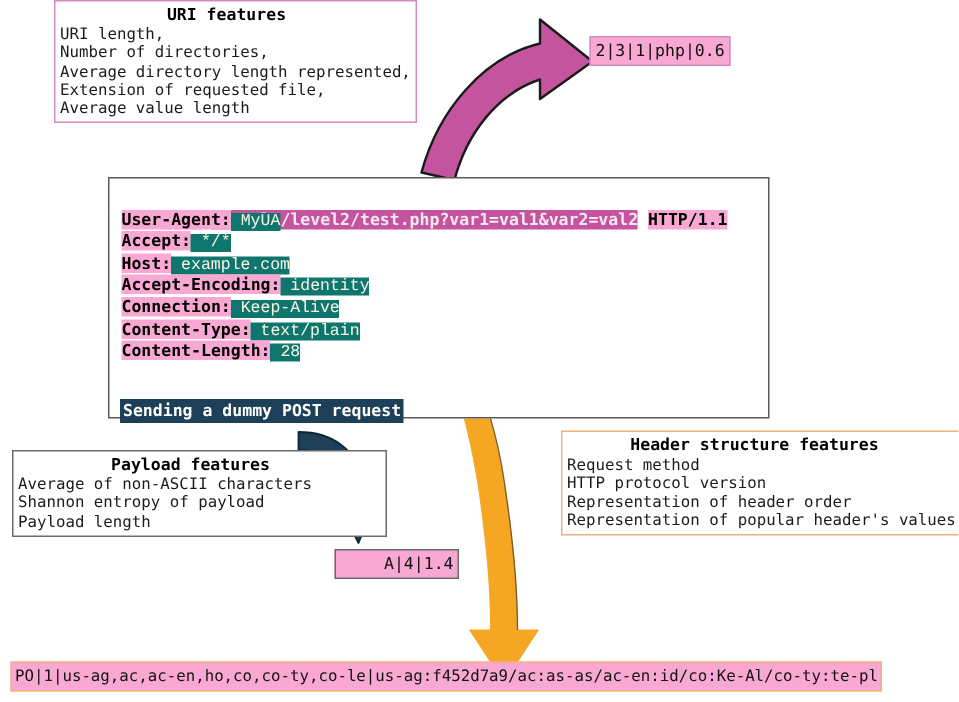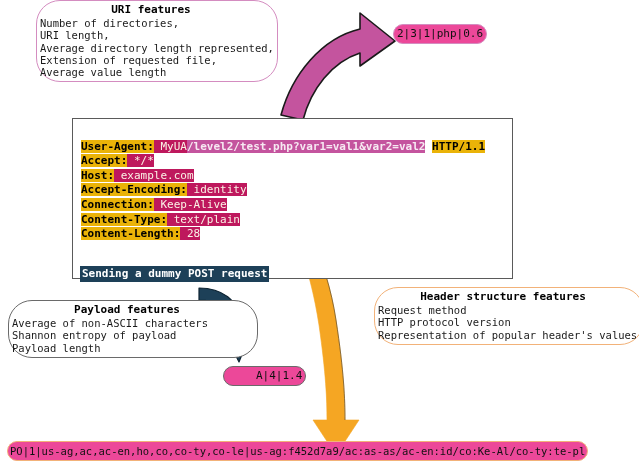--- a/index.html
+++ b/index.html
@@ -8,21 +8,20 @@
     background:#ffffff;
     font-family:"DejaVu Sans Mono","Liberation Mono",monospace;
   }
   svg.arrows{position:absolute;left:0;top:0;width:639px;height:468px;pointer-events:none;}
 
   
   .featbox{
     position:absolute;background:#fff;box-sizing:border-box;
     font-size:10.5px;line-height:12.3px;color:#1a1a1a;
     padding:2px 15px 3px 3px;
-    border-radius:24px;
   }
   .featbox .title{
     display:block;text-align:center;font-weight:bold;font-size:11px;
     line-height:13px;margin-bottom:1px;color:#000;
   }
   .featbox .line{display:block;white-space:pre;}
 
   #uri-features{left:36px;top:0px;width:242px;border:1px solid #d48cc0;}
   #payload-features{left:8px;top:300px;width:250px;border:1px solid #6a6a6a;}
   #header-features{left:374px;top:287px;width:270px;border:1px solid #f2b279;}
@@ -30,36 +29,35 @@
   
   #request-box{
     position:absolute;left:72px;top:118px;width:441px;height:161px;
     border:1px solid #5a5a5a;background:#fff;box-sizing:border-box;
     padding:6px 0 0 8px;
   }
   .req-line{
     white-space:pre;font-size:11px;line-height:14.6px;height:14.6px;
     font-family:"DejaVu Sans Mono","Liberation Mono",monospace;
   }
-  .hl-o-name{background:#eab308;color:#000;font-weight:bold;}
-  .hl-o-val{background:#be185d;color:#fbf3e6;}
+  .hl-o-name{background:#f9a8d4;color:#000;font-weight:bold;}
+  .hl-o-val{background:#0f766e;color:#fbf3e6;font-family:Liberation Mono, monospace;}
   .hl-uri{background:#c4549e;color:#f7e9f2;font-weight:bold;}
   .spacer{display:inline;}
   #send-line{
     position:absolute;left:80px;top:266px;white-space:pre;
     font-size:11px;line-height:14px;font-weight:bold;
     background:#1d4058;color:#ffffff;padding:1px 2px 1px 2px;
   }
 
   
   .chip{
-    position:absolute;background:#ec4899;box-sizing:border-box;
+    position:absolute;background:#f9a8d4;box-sizing:border-box;
     font-size:11px;line-height:14px;white-space:pre;padding:2px 3px;
     color:#111;
-    border-radius:10px;
   }
   #uri-output{left:393px;top:24px;border:1px solid #d48cc0;}
   #payload-output{left:223px;top:366px;border:1px solid #6a6a6a;padding-left:32px;}
   #header-output{left:7px;top:441px;border:1px solid #f2b279;
     font-size:10.5px;letter-spacing:0px;padding:2px 2px;}
 </style>
 </head>
 <body>
 
 <svg class="arrows" viewBox="0 0 639 468">
@@ -77,22 +75,22 @@
   <g>
     <path d="M 275,188 C 300,205 327,260 336,320 C 344,372 345,400 345,420
              L 359,420 L 336,455 L 313,420 L 327,420
              C 327,400 326,374 319,325 C 310,266 290,212 270,196 Z" fill="#f5a623" stroke="#f5a623" stroke-width="0.6" stroke-linejoin="round"></path>
     <path d="M 275,188 C 300,205 327,260 336,320 C 344,372 345,400 345,420" fill="none" stroke="#1a1a1a" stroke-width="0.9" opacity="0.55"></path>
   </g>
 </svg>
 
 <div class="featbox" id="uri-features">
   <span class="title">URI features</span>
+  <span class="line">URI length,</span>
   <span class="line">Number of directories,</span>
-  <span class="line">URI length,</span>
   <span class="line">Average directory length represented,</span>
   <span class="line">Extension of requested file,</span>
   <span class="line">Average value length</span>
 </div>
 
 <div class="chip" id="uri-output">2|3|1|php|0.6</div>
 
 <div id="request-box">
   <div class="req-line">
     <span class="hl-o-name">POST</span><span class="spacer"> </span><span class="hl-uri">/level1/level2/test.php?var1=val1&amp;var2=val2</span><span class="spacer"> </span><span class="hl-o-name">HTTP/1.1</span>
@@ -112,15 +110,16 @@
   <span class="line">Average of non-ASCII characters</span>
   <span class="line">Shannon entropy of payload</span>
   <span class="line">Payload length</span>
 </div>
 <div class="chip" id="payload-output">A|4|1.4</div>
 
 <div class="featbox" id="header-features">
   <span class="title">Header structure features</span>
   <span class="line">Request method</span>
   <span class="line">HTTP protocol version</span>
+  <span class="line">Representation of header order</span>
   <span class="line">Representation of popular header's values</span>
 </div>
 <div class="chip" id="header-output">PO|1|us-ag,ac,ac-en,ho,co,co-ty,co-le|us-ag:f452d7a9/ac:as-as/ac-en:id/co:Ke-Al/co-ty:te-pl</div>
 
 </body></html>

